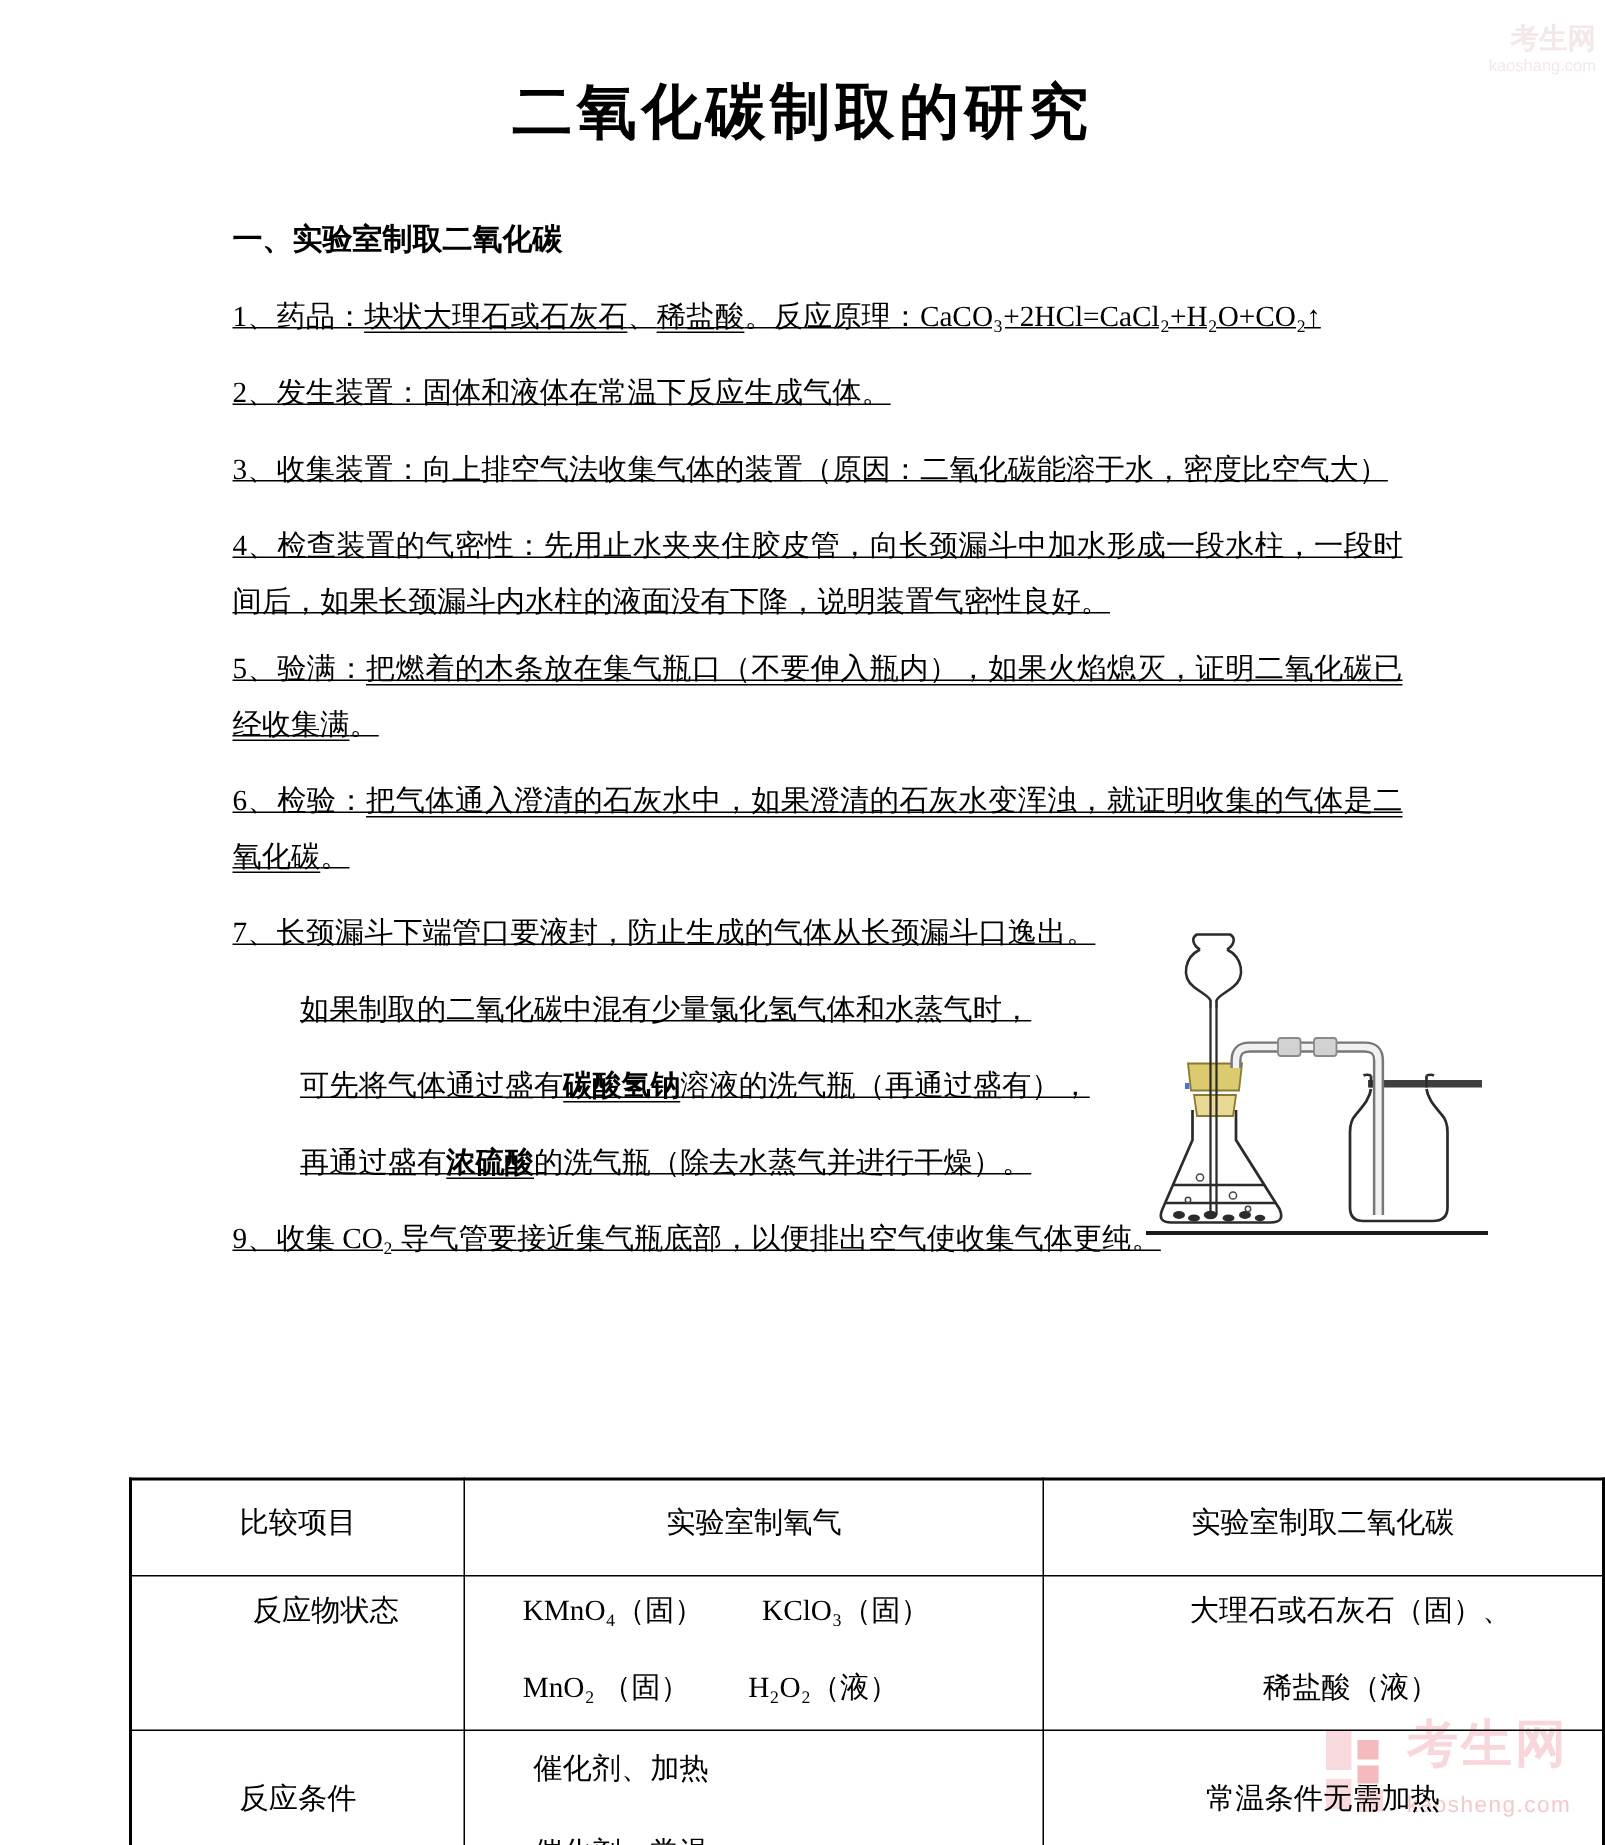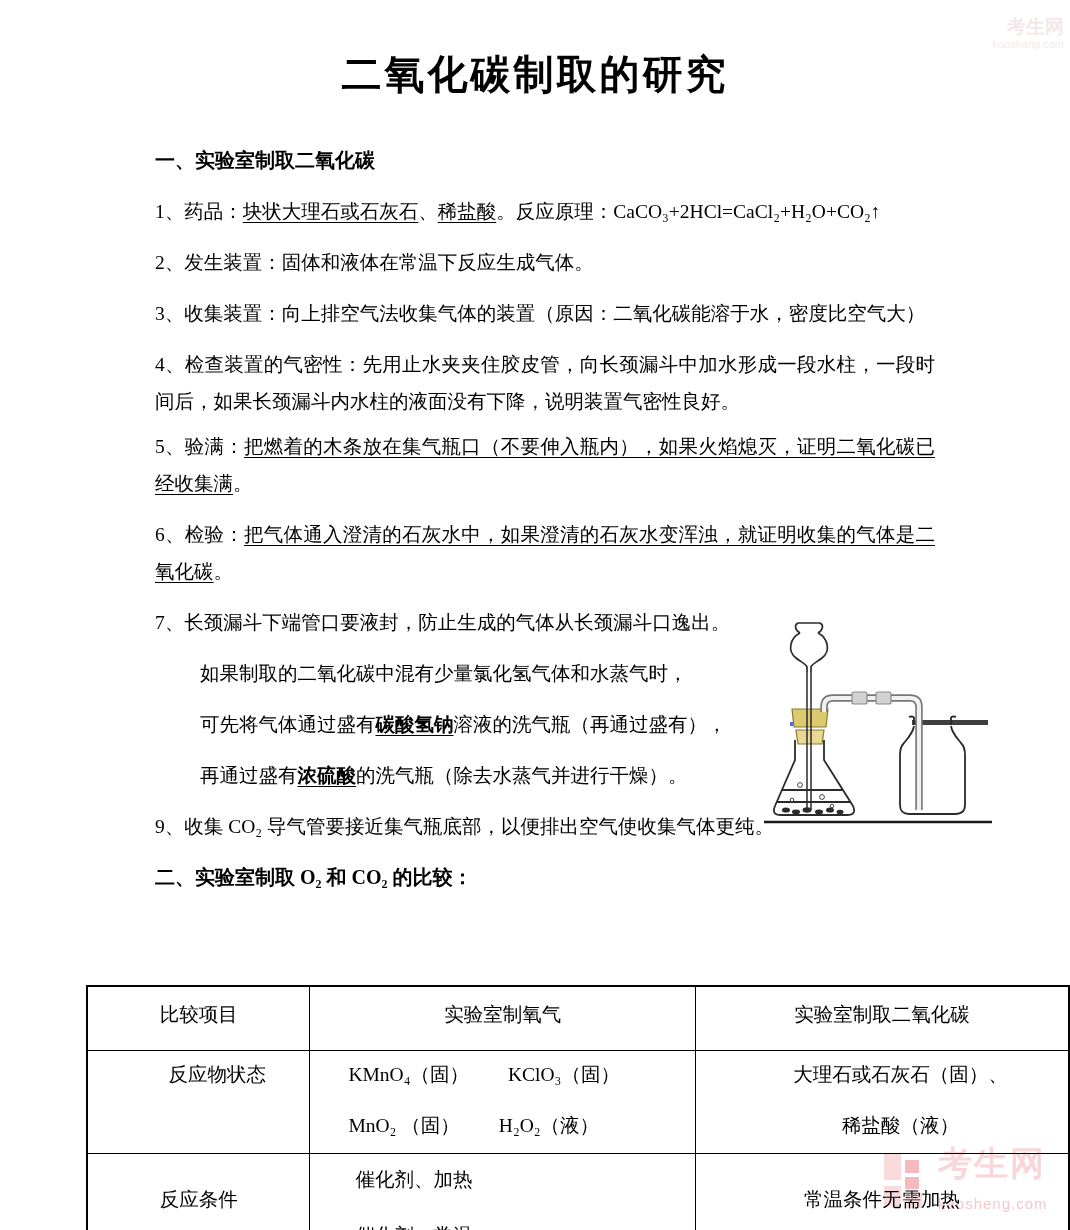--- a/index.html
+++ b/index.html
@@ -8,21 +8,21 @@
     font-family:"Liberation Serif","DejaVu Serif",serif;color:#000;
   }
   .title{
     margin:0;padding-top:52px;text-align:center;
     font-size:40px;font-weight:bold;letter-spacing:3px;line-height:46px;
   }
   .sec-heading{
     font-size:20px;font-weight:bold;line-height:37px;
     margin:44px 0 0 155px;
   }
-  p.item{font-size:19.5px;line-height:37px;margin:14px 72px 0 155px;}
+  p.item{font-size:19.5px;line-height:37px;margin:14px 72px 0 155px;text-decoration:underline;}
   p.wrap{width:780px;margin-right:0;text-align:justify;}
   p.mt8{margin-top:8px;}
   p.mt10{}
   p.sub{margin-left:200px;}
   .u{text-decoration:underline;text-underline-offset:4px;}
   .bu{font-weight:bold;text-decoration:underline;text-underline-offset:4px;}
   .sec2-heading{font-size:20px;font-weight:bold;line-height:37px;margin:14px 0 0 155px;}
 
   
   .apparatus{position:absolute;left:762px;top:614px;width:232px;height:218px;z-index:1;}
@@ -84,21 +84,20 @@
 
 
   <p class="item sub">如果制取的二氧化碳中混有少量氯化氢气体和水蒸气时，</p>
 
   <p class="item sub"><span>可先将气体通过盛有</span><span class="bu">碳酸氢钠</span><span>溶液的洗气瓶（再通过盛有），</span></p>
 
   <p class="item sub"><span>再通过盛有</span><span class="bu">浓硫酸</span><span>的洗气瓶（除去水蒸气并进行干燥）。</span></p>
 
   <p class="item">9、收集 CO₂ 导气管要接近集气瓶底部，以便排出空气使收集气体更纯。</p>
 
-  <h2 class="sec2-heading">二、实验室制取 O₂ 和 CO₂ 的比较：</h2>
 
   <div class="apparatus">
     <svg width="232" height="218" viewBox="0 0 232 218">
 
       <g fill="none" stroke="#2b2b2b" stroke-width="1.7">
         <path d="M38,19 C33,16 32,11 36,9 L58,9 C62,11 61,16 56,19"></path>
         <path d="M38,19 C28,24 25,37 34,44 C39,48 44,50 45,53 L45,58 M49,58 L49,53 C50,50 55,48 60,44 C69,37 66,24 56,19"></path>
       </g>
 
       <g>

